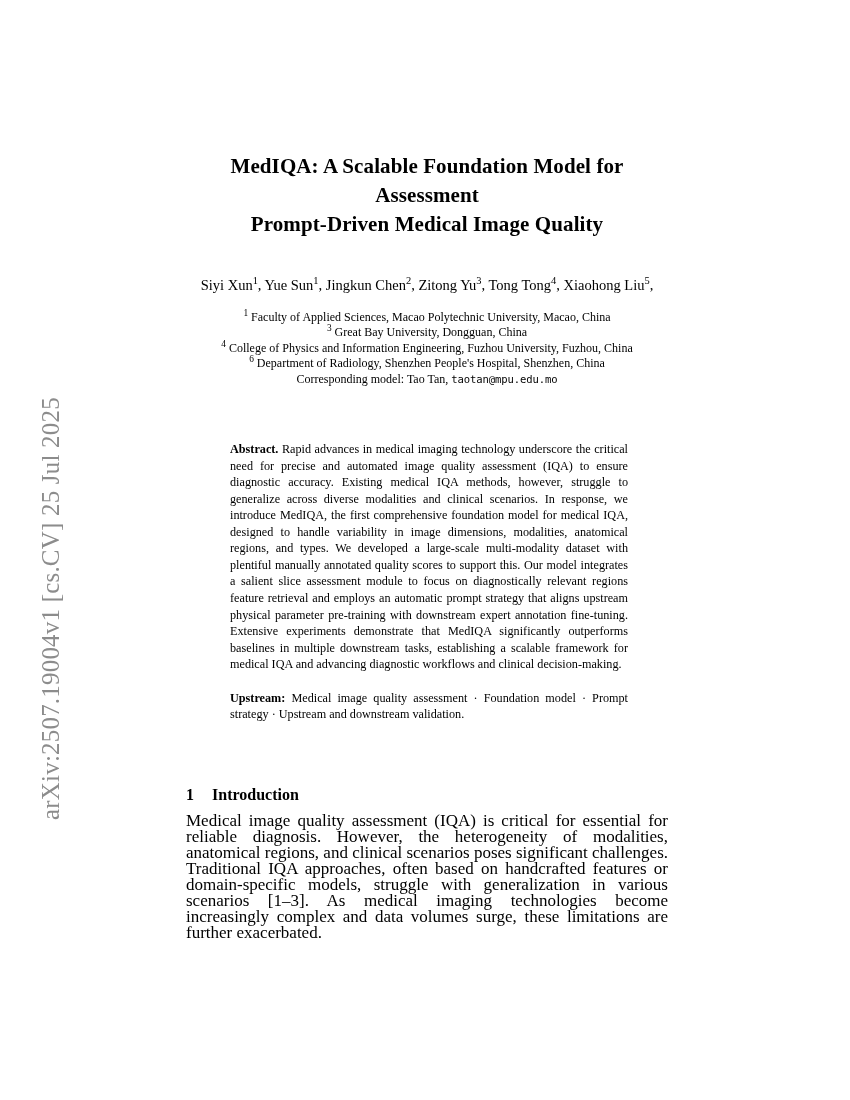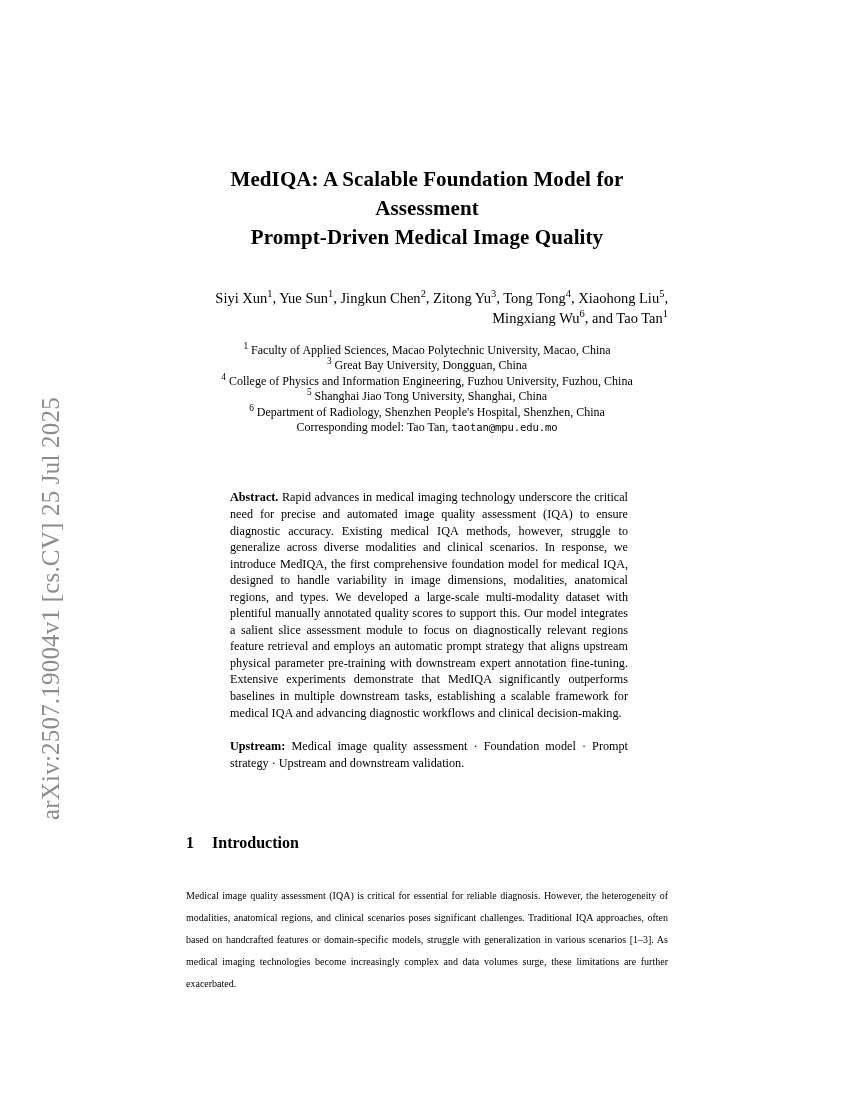--- a/index.html
+++ b/index.html
@@ -33,37 +33,37 @@
     letter-spacing: 0.2px;
     color: #8c8c8c;
     white-space: nowrap;
     line-height: 42px;
   }
 
   
   .page {
     position: absolute;
     left: 186px;
-    top: 13px;
+    top: 0;
     width: 482px;   
     height: 785px;
   }
 
   .title {
     margin-top: 152px;
     text-align: center;
     font-size: 21px;
     font-weight: bold;
     line-height: 29px;
     letter-spacing: 0.1px;
   }
 
   .authors {
     margin-top: 36px;
-    text-align: right;
+    text-align: center;
     font-size: 14.5px;
     line-height: 20px;
   }
   .authors sup { font-size: 0.72em; vertical-align: super; line-height: 0; }
 
   .affiliations {
     margin-top: 15px;
     text-align: center;
     font-size: 12px;
     line-height: 15.4px;
@@ -105,50 +105,48 @@
   
   .section-heading {
     margin-top: 62px;
     font-size: 16px;
     font-weight: bold;
     line-height: 20px;
   }
   .section-heading .num { display: inline-block; min-width: 26px; }
 
   .body-par {
-    margin-top: 32px;
-    font-size: 10px;
-    line-height: 22px;
+    margin-top: 8px;
+    font-size: 17px;
+    line-height: 16px;
     text-align: justify;
     text-justify: inter-word;
   }
 </style>
 </head>
 <body>
 
 <div class="arxiv-stamp">arXiv:2507.19004v1  [cs.CV]  25 Jul 2025</div>
 
 <div class="page">
 
   <div class="title">
     <div>MedIQA: A Scalable Foundation Model for</div>
     <div>Assessment</div>
     <div>Prompt-Driven Medical Image Quality</div>
   </div>
 
   <div class="authors">
     <div><span>Siyi Xun</span><sup>1</sup><span>, Yue Sun</span><sup>1</sup><span>, Jingkun Chen</span><sup>2</sup><span>, Zitong Yu</span><sup>3</sup><span>, Tong Tong</span><sup>4</sup><span>, Xiaohong Liu</span><sup>5</sup><span>,</span></div>
-    <div><span>Mingxiang Wu</span><sup>6</sup><span>, and Tao Tan</span><sup>1</sup></div>
   </div>
 
   <div class="affiliations">
     <div class="aff"><sup>1</sup><span>Faculty of Applied Sciences, Macao Polytechnic University, Macao, China</span></div>
     <div class="aff"><sup>3</sup><span>Great Bay University, Dongguan, China</span></div>
     <div class="aff"><sup>4</sup><span>College of Physics and Information Engineering, Fuzhou University, Fuzhou, China</span></div>
-    <div class="aff"><sup>5</sup><span>Shanghai Jiao Tong University, Shanghai, China</span></div>
     <div class="aff"><sup>6</sup><span>Department of Radiology, Shenzhen People's Hospital, Shenzhen, China</span></div>
     <div><span>Corresponding model: Tao Tan, </span><span class="mono">taotan@mpu.edu.mo</span></div>
   </div>
 
   <div class="abstract-block">
     <div class="abstract-text"><span class="lead">Abstract.</span> <span>Rapid advances in medical imaging technology underscore the critical need for precise and automated image quality assessment (IQA) to ensure diagnostic accuracy. Existing medical IQA methods, however, struggle to generalize across diverse modalities and clinical scenarios. In response, we introduce MedIQA, the first comprehensive foundation model for medical IQA, designed to handle variability in image dimensions, modalities, anatomical regions, and types. We developed a large-scale multi-modality dataset with plentiful manually annotated quality scores to support this. Our model integrates a salient slice assessment module to focus on diagnostically relevant regions feature retrieval and employs an automatic prompt strategy that aligns upstream physical parameter pre-training with downstream expert annotation fine-tuning. Extensive experiments demonstrate that MedIQA significantly outperforms baselines in multiple downstream tasks, establishing a scalable framework for medical IQA and advancing diagnostic workflows and clinical decision-making.</span></div>
 
     <div class="keywords"><span class="lead">Upstream:</span> <span>Medical image quality assessment · Foundation model · Prompt strategy · Upstream and downstream validation.</span></div>
   </div>
 

